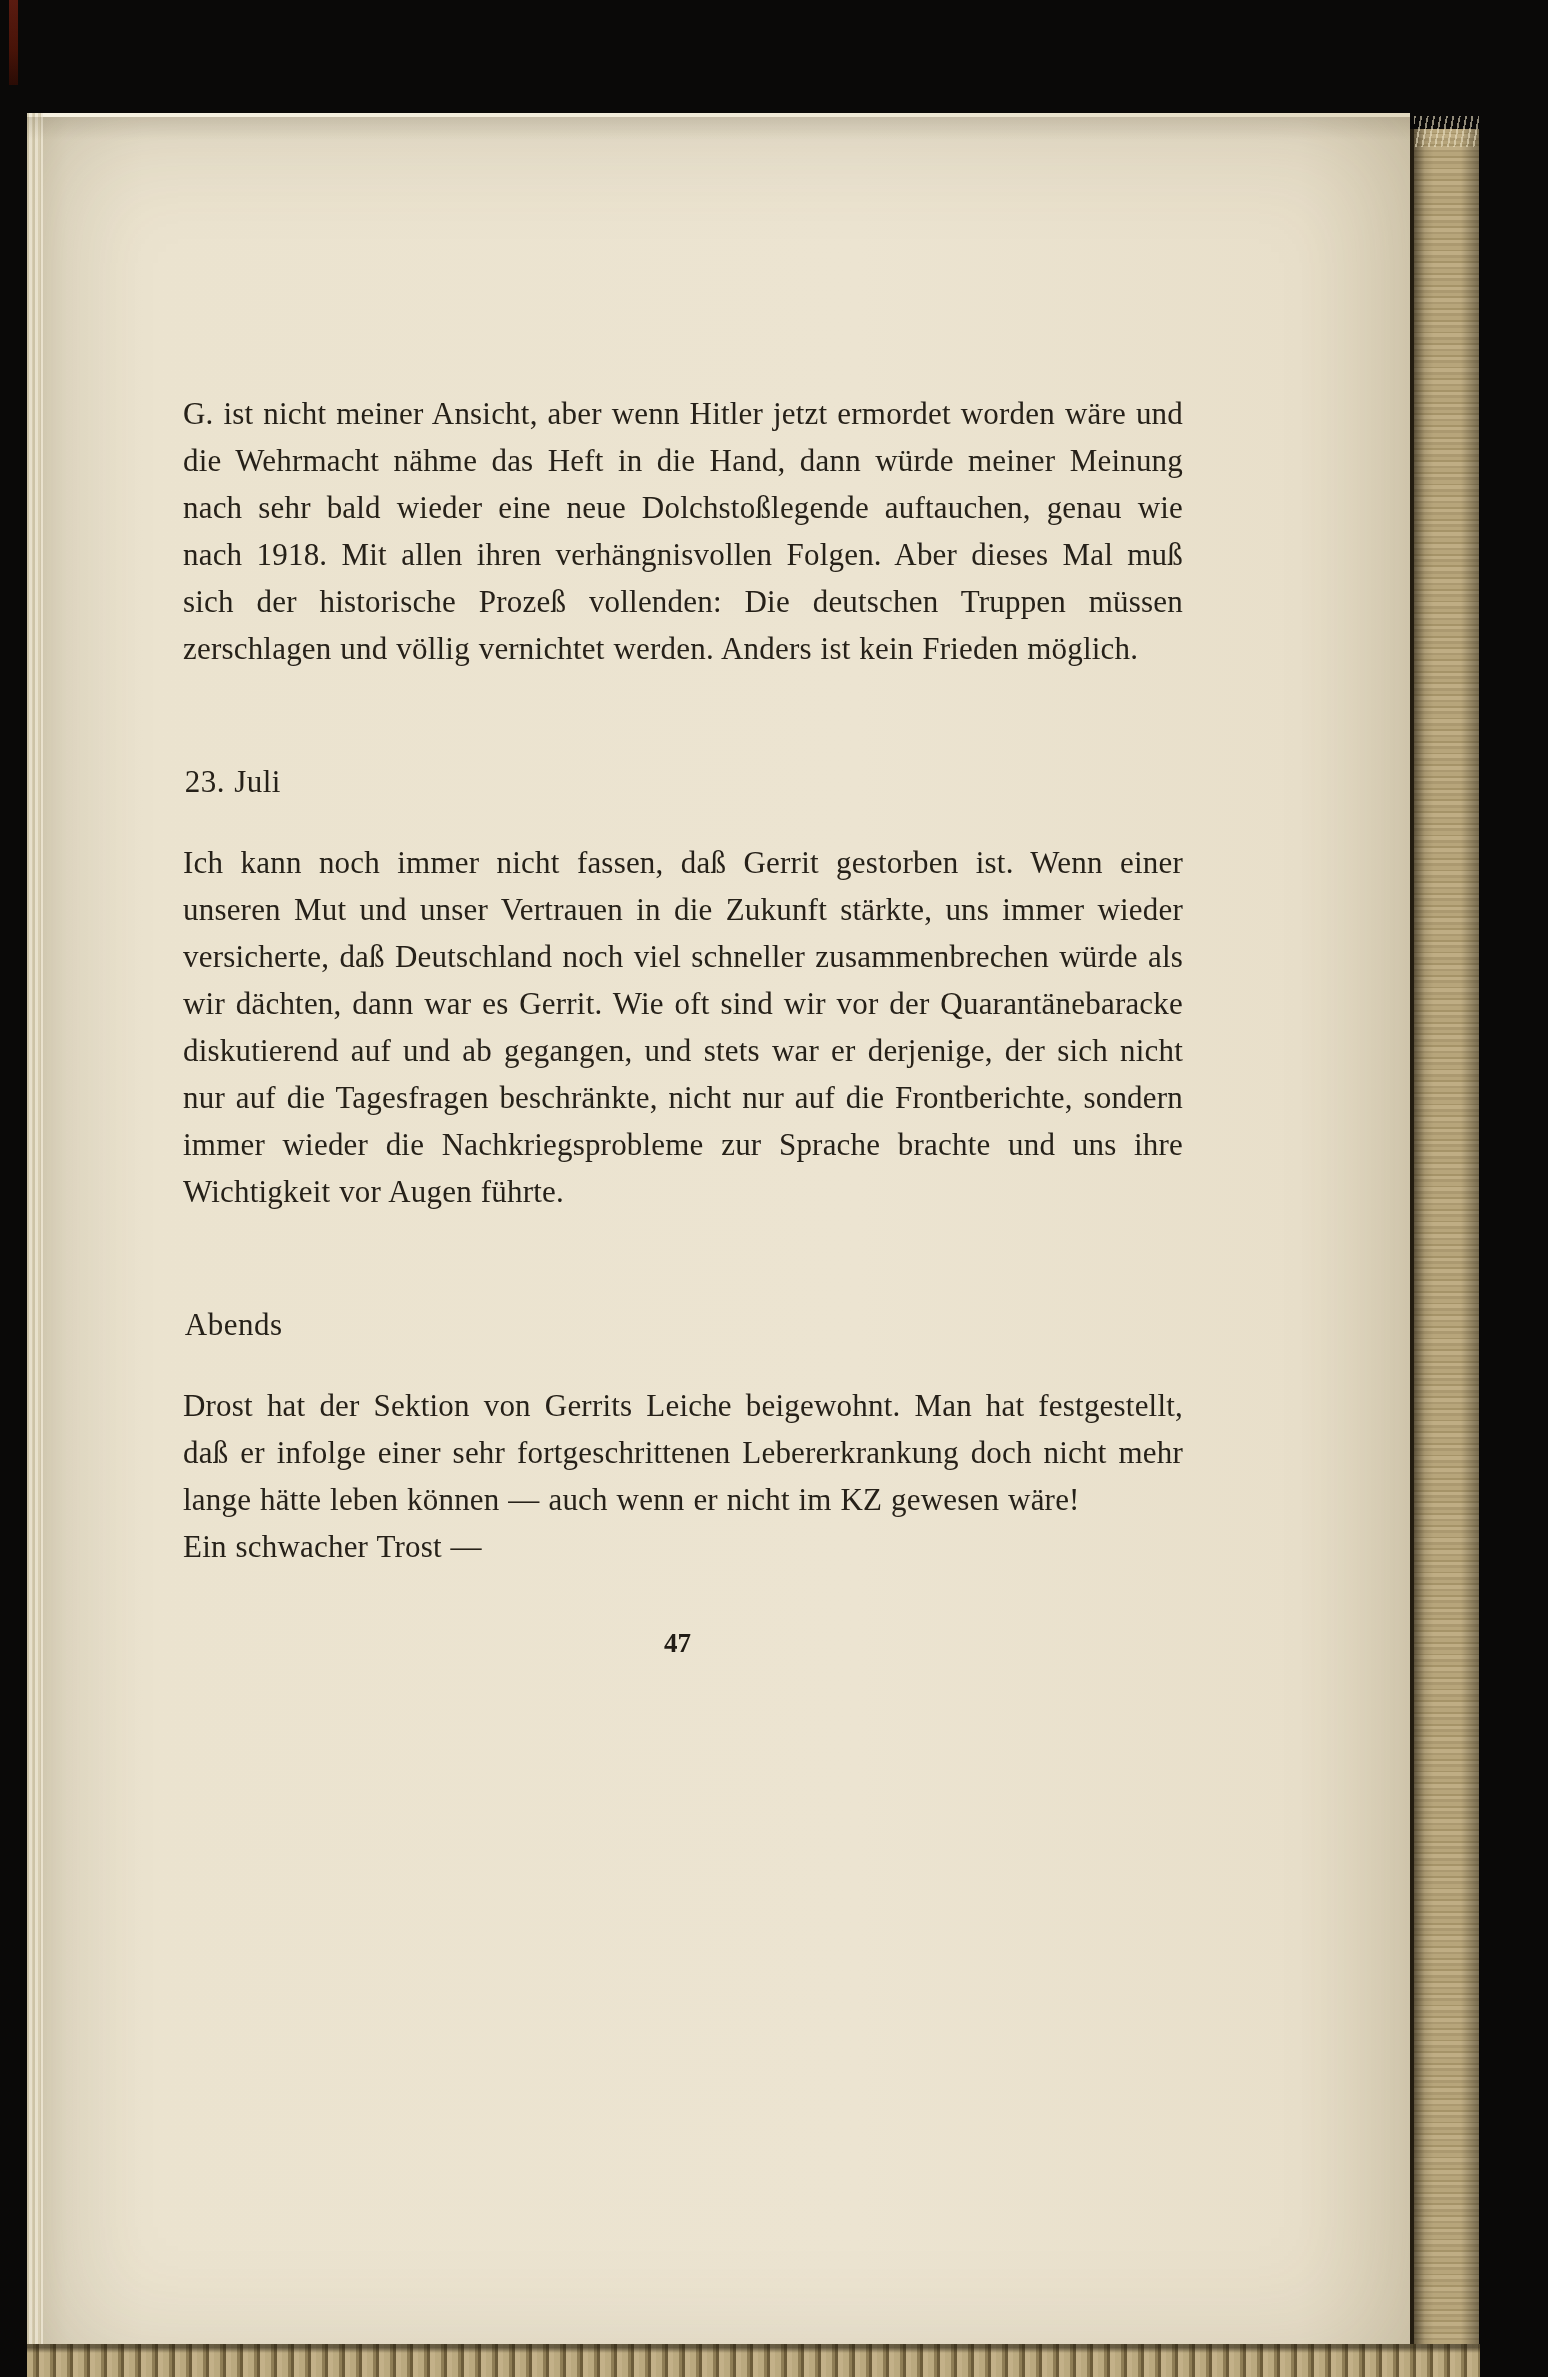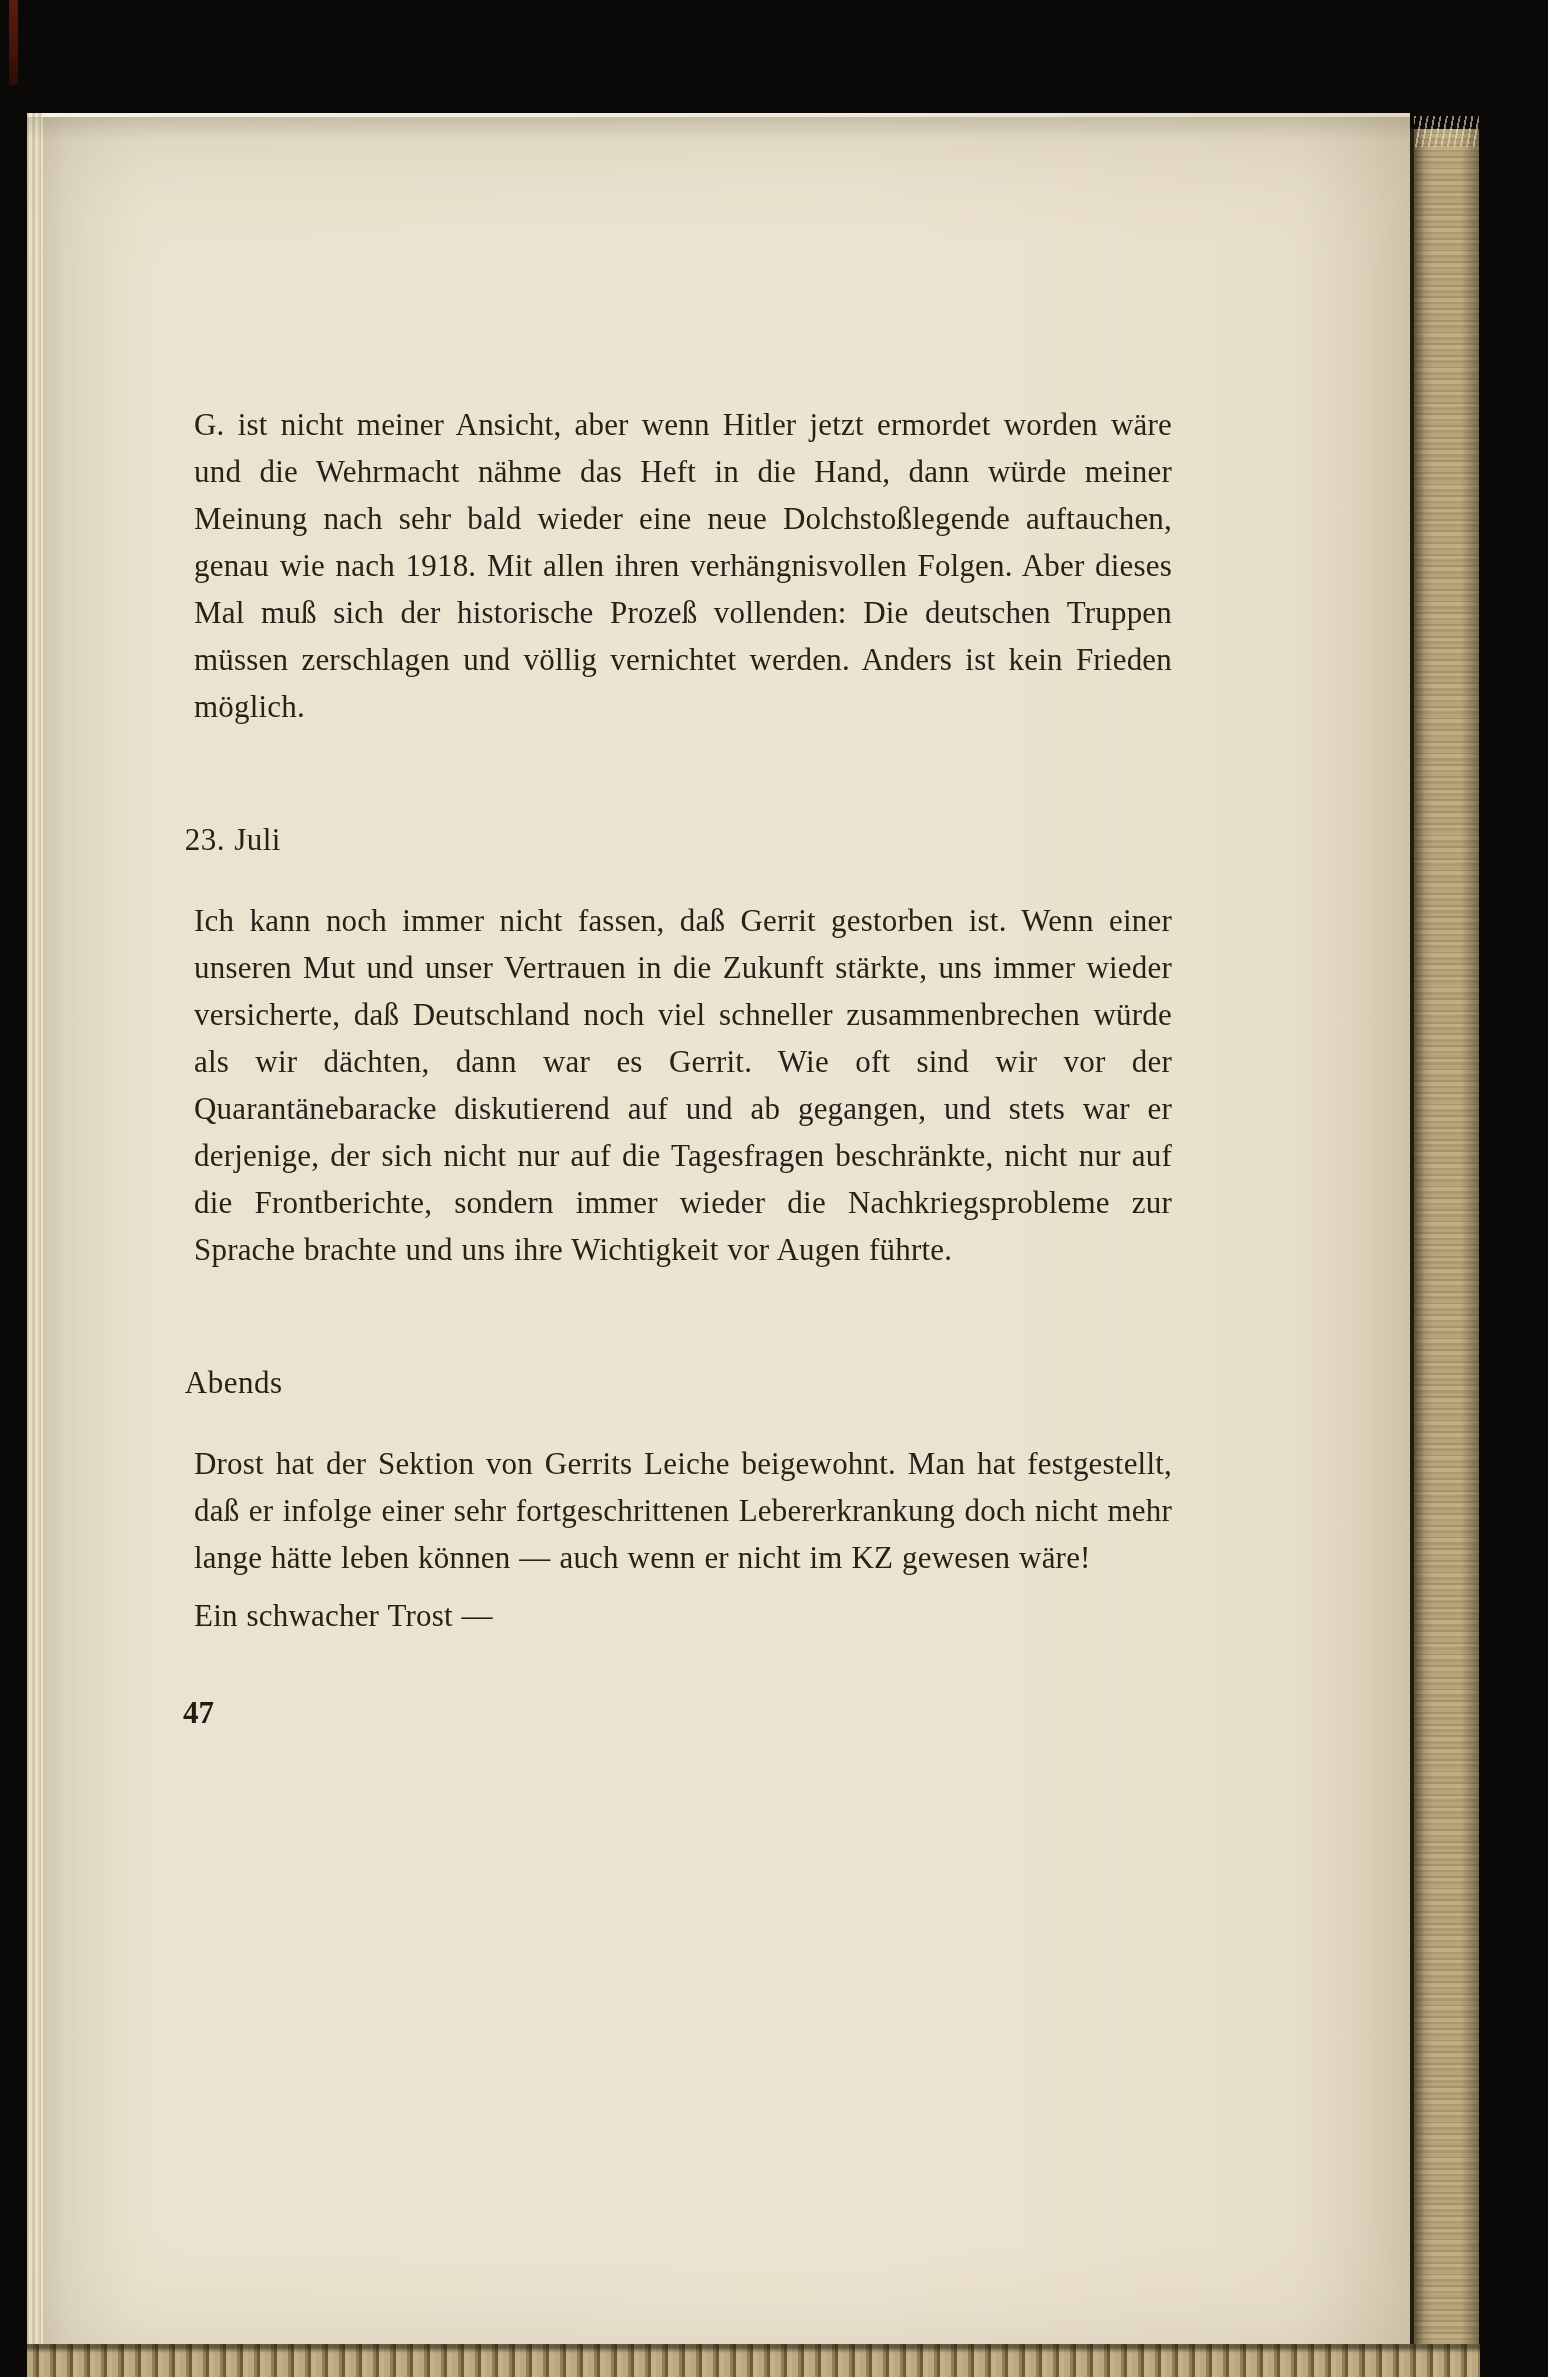--- a/index.html
+++ b/index.html
@@ -91,40 +91,40 @@
   }
 
   
   .text-block {
     position: absolute;
     left: 156px; top: 277px;
     width: 1000px;
     color: #262119;
   }
   .text-block p {
-    margin: 11px;
+    margin: 0;
     font-size: 31px;
     line-height: 47px;
     text-align: justify;
     letter-spacing: 0.2px;
     word-spacing: 0.9px;
   }
   .text-block .heading {
     margin: 86px 0 34px 1.8px;
     font-size: 31px;
     line-height: 47px;
     font-weight: normal;
     letter-spacing: 0.5px;
   }
   .page-number {
     margin-top: 50px;
     padding-right: 10.8px;
-    font-size: 31px;
+    font-size: 27px;
     line-height: 47px;
-    text-align: left;
+    text-align: center;
     font-weight: bold;
     color: #211c15;
   }
 </style>
 </head>
 <body>
 
 <div class="scene">
 
   <div class="spine-red"></div>

